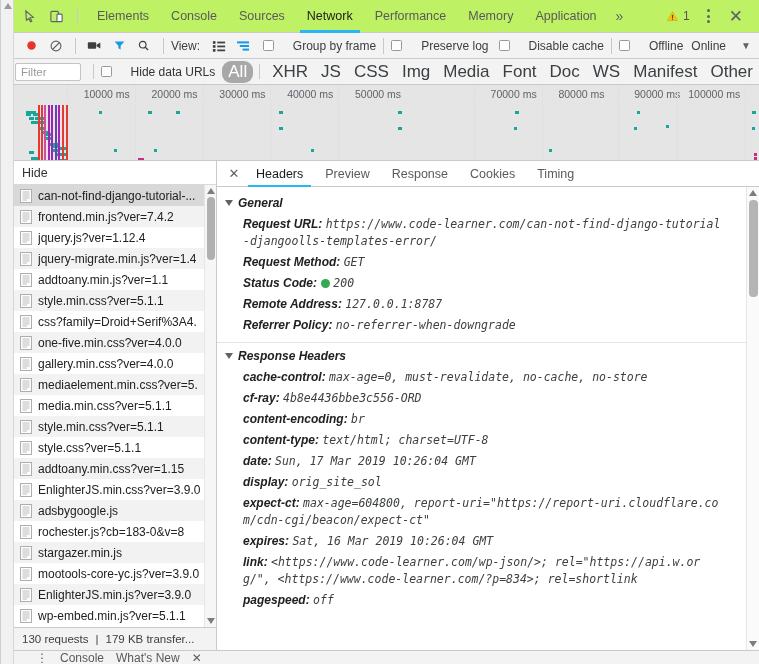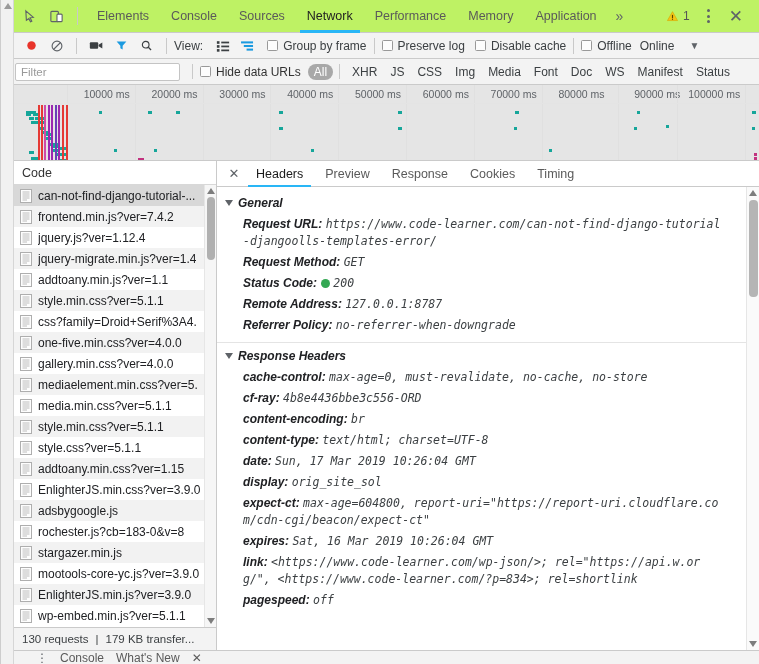--- a/index.html
+++ b/index.html
@@ -46,31 +46,31 @@
 
   
   .nettool { height:26px; display:flex; align-items:center; gap:0;
              background:#f3f3f3; border-bottom:1px solid #cacaca;
              padding-left:18px; flex:none; font-size:12px; color:#3c4043; }
   .nt-btn { width:25px;height:22px;display:flex;align-items:center;justify-content:center;cursor:pointer; }
   .nt-sep { width:1px;height:16px;background:#c9c9c9;margin:0 7px; }
   .nt-label { color:#3c4043; margin-right:7px; }
   .cb { width:11px;height:11px;border:1px solid #999; background:#fdfdfd;
         border-radius:1.5px; display:inline-block; flex:none; }
-  .cbrow { display:flex;align-items:center;gap:5px;cursor:pointer;white-space:nowrap; }
+  .cbrow { display:flex;align-items:center;gap:19px;cursor:pointer;white-space:nowrap; }
 
   
   .filterbar { height:26px; display:flex; align-items:center;
                background:#f3f3f3; border-bottom:1px solid #cacaca;
                padding-left:14px; flex:none; font-size:12px; }
   .filterinput { width:165px; height:18px; border:1px solid #c4c4c4; background:#fff;
                  border-radius:2px; padding:0 5px; font-size:11.5px; color:#999;
                  line-height:17px; }
   .typebtn { padding:1px 6px; border-radius:9px; cursor:pointer; color:#3c4043;
-             white-space:nowrap; font-size:12px; }
+             white-space:nowrap; font-size:17px; }
   .typebtn.sel { background:#a8a8a8; color:#fff; }
   .vsep { width:1px;height:15px;background:#c9c9c9;margin:0 7px; }
 
   
   .overview { height:76px; flex:none; background:#e5e5e5; position:relative;
               border-bottom:1px solid #cacaca; overflow:hidden; margin-left:13px; }
   .ov-ticks { position:absolute; inset:0; }
   .ov-cell { position:absolute; top:0; bottom:0; border-left:1px solid #e0e0e0; }
   .ov-cell span { position:absolute; top:3px; right:5px; font-size:10.5px; color:#5f6368;
                   white-space:nowrap; }
@@ -277,43 +277,40 @@
       <span class="vsep" style="margin:0 5px;"></span>
       <span class="typebtn">XHR</span>
       <span class="typebtn">JS</span>
       <span class="typebtn">CSS</span>
       <span class="typebtn">Img</span>
       <span class="typebtn">Media</span>
       <span class="typebtn">Font</span>
       <span class="typebtn">Doc</span>
       <span class="typebtn">WS</span>
       <span class="typebtn">Manifest</span>
-      <span class="typebtn">Status</span>
+      <span class="typebtn">Other</span>
     </div>
   </div>
 
   <div class="overview">
     <div class="ov-ticks" id="ovticks">
         <div class="ov-cell" style="left: 53px; width: 67.8182px;">
           <span>10000 ms</span>
         </div>
         <div class="ov-cell" style="left: 120.818px; width: 67.8182px; padding-left: 23px;">
           <span>20000 ms</span>
         </div>
         <div class="ov-cell" style="left: 188.636px; width: 67.8182px;">
           <span>30000 ms</span>
         </div>
         <div class="ov-cell" style="left: 256.455px; width: 67.8182px;">
           <span>40000 ms</span>
         </div>
         <div class="ov-cell" style="left: 324.273px; width: 67.8182px;">
           <span>50000 ms</span>
-        </div>
-        <div class="ov-cell" style="left: 392.091px; width: 67.8182px;">
-          <span>60000 ms</span>
         </div>
         <div class="ov-cell" style="left: 459.909px; width: 67.8182px;">
           <span>70000 ms</span>
         </div>
         <div class="ov-cell" style="left: 527.727px; width: 67.8182px;">
           <span>80000 ms</span>
         </div>
         <div class="ov-cell" style="left: 595.545px; width: 67.8182px; margin-left: 8px;">
           <span>90000 ms</span>
         </div>
@@ -373,21 +370,21 @@
         <div class="bar" style="left: 124px; top: 73px; width: 3px; height: 3px; background: rgb(194, 50, 127);"></div>
         <div class="bar" style="left: 127px; top: 73px; width: 3px; height: 3px; background: rgb(194, 50, 127);"></div>
         <div class="bar" style="left: 740px; top: 68px; width: 3px; height: 3px; background: rgb(194, 50, 127);"></div>
         <div class="bar" style="left: 740px; top: 72px; width: 3px; height: 3px; background: rgb(194, 50, 127);"></div>
       </div>
   </div>
 
   <div class="split">
 
     <div class="sidebar">
-      <div class="sb-head">Code</div>
+      <div class="sb-head">Hide</div>
       <div class="sb-list">
         <div id="rows">
             <div class="row sel">
               <svg class="fileicon" viewBox="0 0 12 14">
                 <rect x="0.5" y="0.5" width="11" height="13" fill="#fdfdfd" stroke="#aeaeae"></rect>
                 <line x1="2.5" y1="3" x2="9.5" y2="3" stroke="#bdbdbd"></line>
                 <line x1="2.5" y1="5" x2="9.5" y2="5" stroke="#bdbdbd"></line>
                 <line x1="2.5" y1="7" x2="9.5" y2="7" stroke="#bdbdbd"></line>
                 <line x1="2.5" y1="9" x2="9.5" y2="9" stroke="#bdbdbd"></line>
                 <line x1="2.5" y1="11" x2="7" y2="11" stroke="#bdbdbd"></line>

